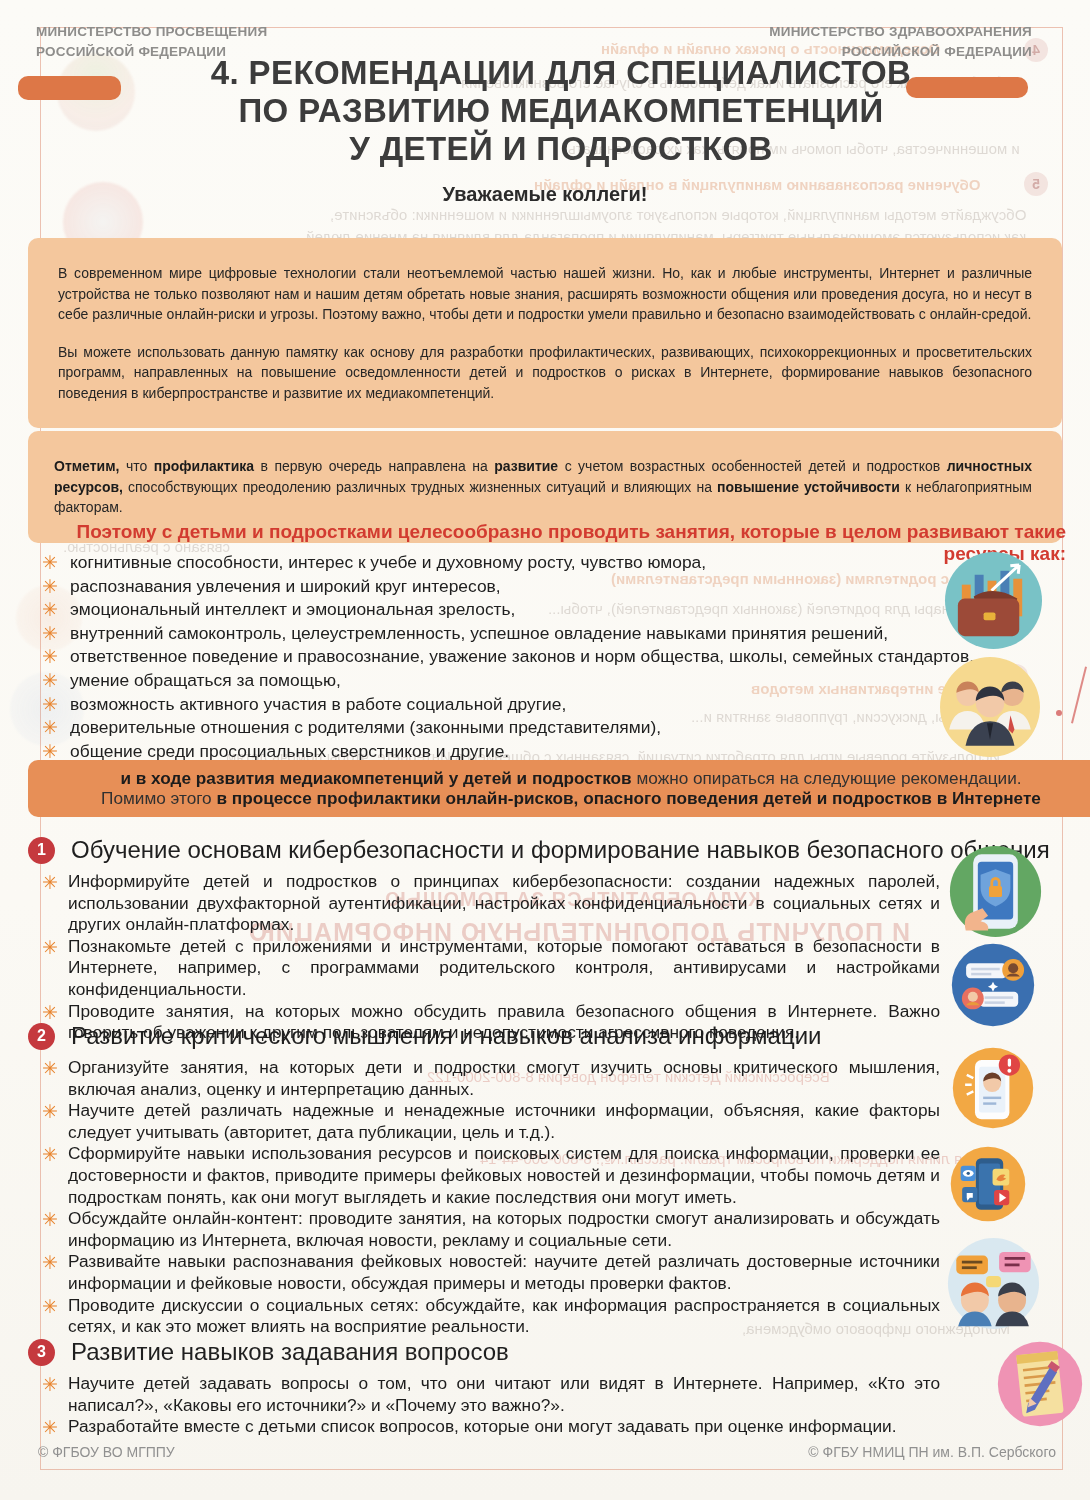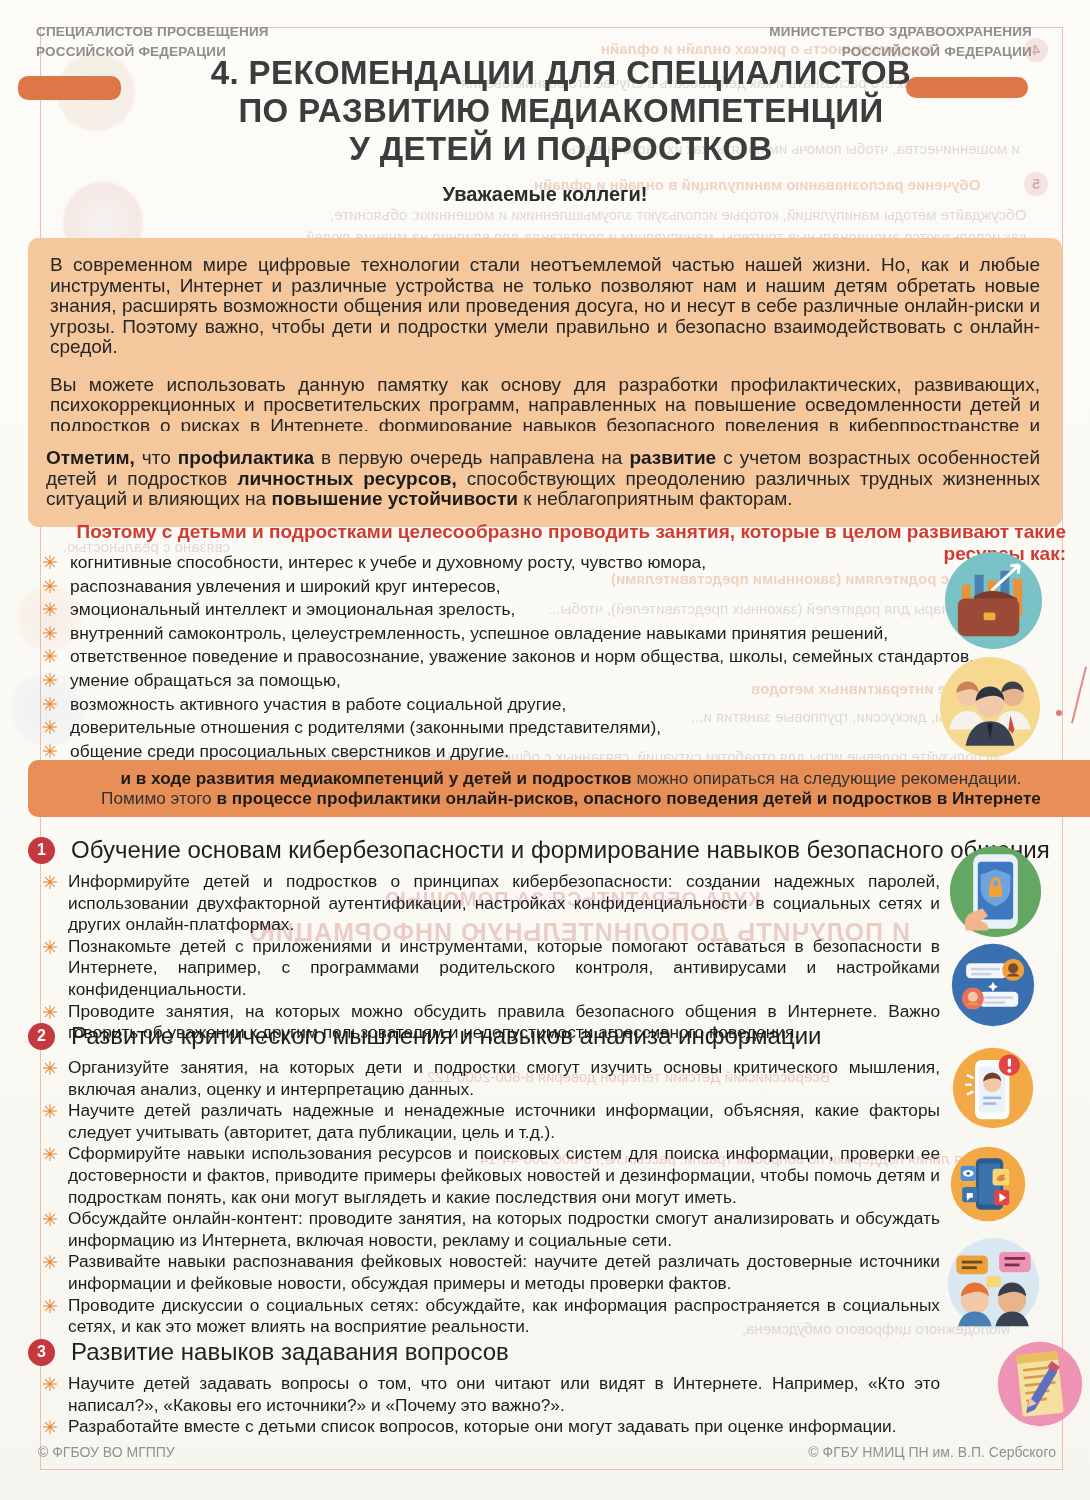--- a/index.html
+++ b/index.html
@@ -34,21 +34,21 @@
   .pill.right{right:62px;top:77px;width:122px;height:21px;}
 
   .title{position:absolute;top:54px;left:16px;width:100%;text-align:center;
          font-size:33px;font-weight:700;color:#3c3c3c;line-height:38px;letter-spacing:.4px;}
   .greeting{position:absolute;top:183px;left:0;width:100%;text-align:center;
             font-size:20px;font-weight:700;color:#2b2b2b;}
 
   
   .abs{position:absolute;left:28px;width:1034px;}
   .box{background:#f4c79d;border-radius:10px;padding:13px 18px;box-sizing:border-box;}
-  .box p{margin:4px;font-size:19px;line-height:20.5px;text-align:justify;color:#262626;}
+  .box p{margin:12px;font-size:14px;line-height:20.5px;text-align:justify;color:#262626;}
   .box p + p{margin-top:17px;}
   .b{font-weight:700;color:#1c1c1c;}
 
   .red-heading{font-size:19px;font-weight:700;color:#d23b30;margin-left:4px;}
 
   .res-item{display:flex;gap:8px;font-size:17.4px;line-height:23.6px;color:#202020;margin-left:14px;}
   .star{flex:0 0 20px;color:#e8842e;font-size:19px;line-height:inherit;}
 
   .banner{background:#e78f57;border-radius:10px;padding:9px 26px;text-align:center;
           font-size:17.2px;line-height:19.5px;color:#303030;}
@@ -104,21 +104,21 @@
     <div class="gh-num" style="right:42px;top:38px;">4</div>
     <div class="gh-num" style="right:42px;top:172px;">5</div>
     <div class="gh-num" style="right:42px;top:310px;">6</div>
     <div class="gh-num" style="right:62px;top:566px;">8</div>
     <div class="gh-num" style="right:62px;top:664px;">9</div>
 
     <div class="scratch" style="right:10px;top:666px;width:2px;height:58px;transform:rotate(14deg);"></div>
     <div class="dot" style="right:28px;top:710px;width:6px;height:6px;"></div>
   </div>
 
-  <div class="ministry left">СПЕЦИАЛИСТОВ ПРОСВЕЩЕНИЯ
+  <div class="ministry left">МИНИСТЕРСТВО ПРОСВЕЩЕНИЯ
 РОССИЙСКОЙ ФЕДЕРАЦИИ</div>
   <div class="ministry right">МИНИСТЕРСТВО ЗДРАВООХРАНЕНИЯ
 РОССИЙСКОЙ ФЕДЕРАЦИИ</div>
   <div class="pill left"></div>
   <div class="pill right"></div>
 
   <div class="title">
     <div>4. РЕКОМЕНДАЦИИ ДЛЯ СПЕЦИАЛИСТОВ</div>
     <div>ПО РАЗВИТИЮ МЕДИАКОМПЕТЕНЦИЙ</div>
     <div>У ДЕТЕЙ И ПОДРОСТКОВ</div>

